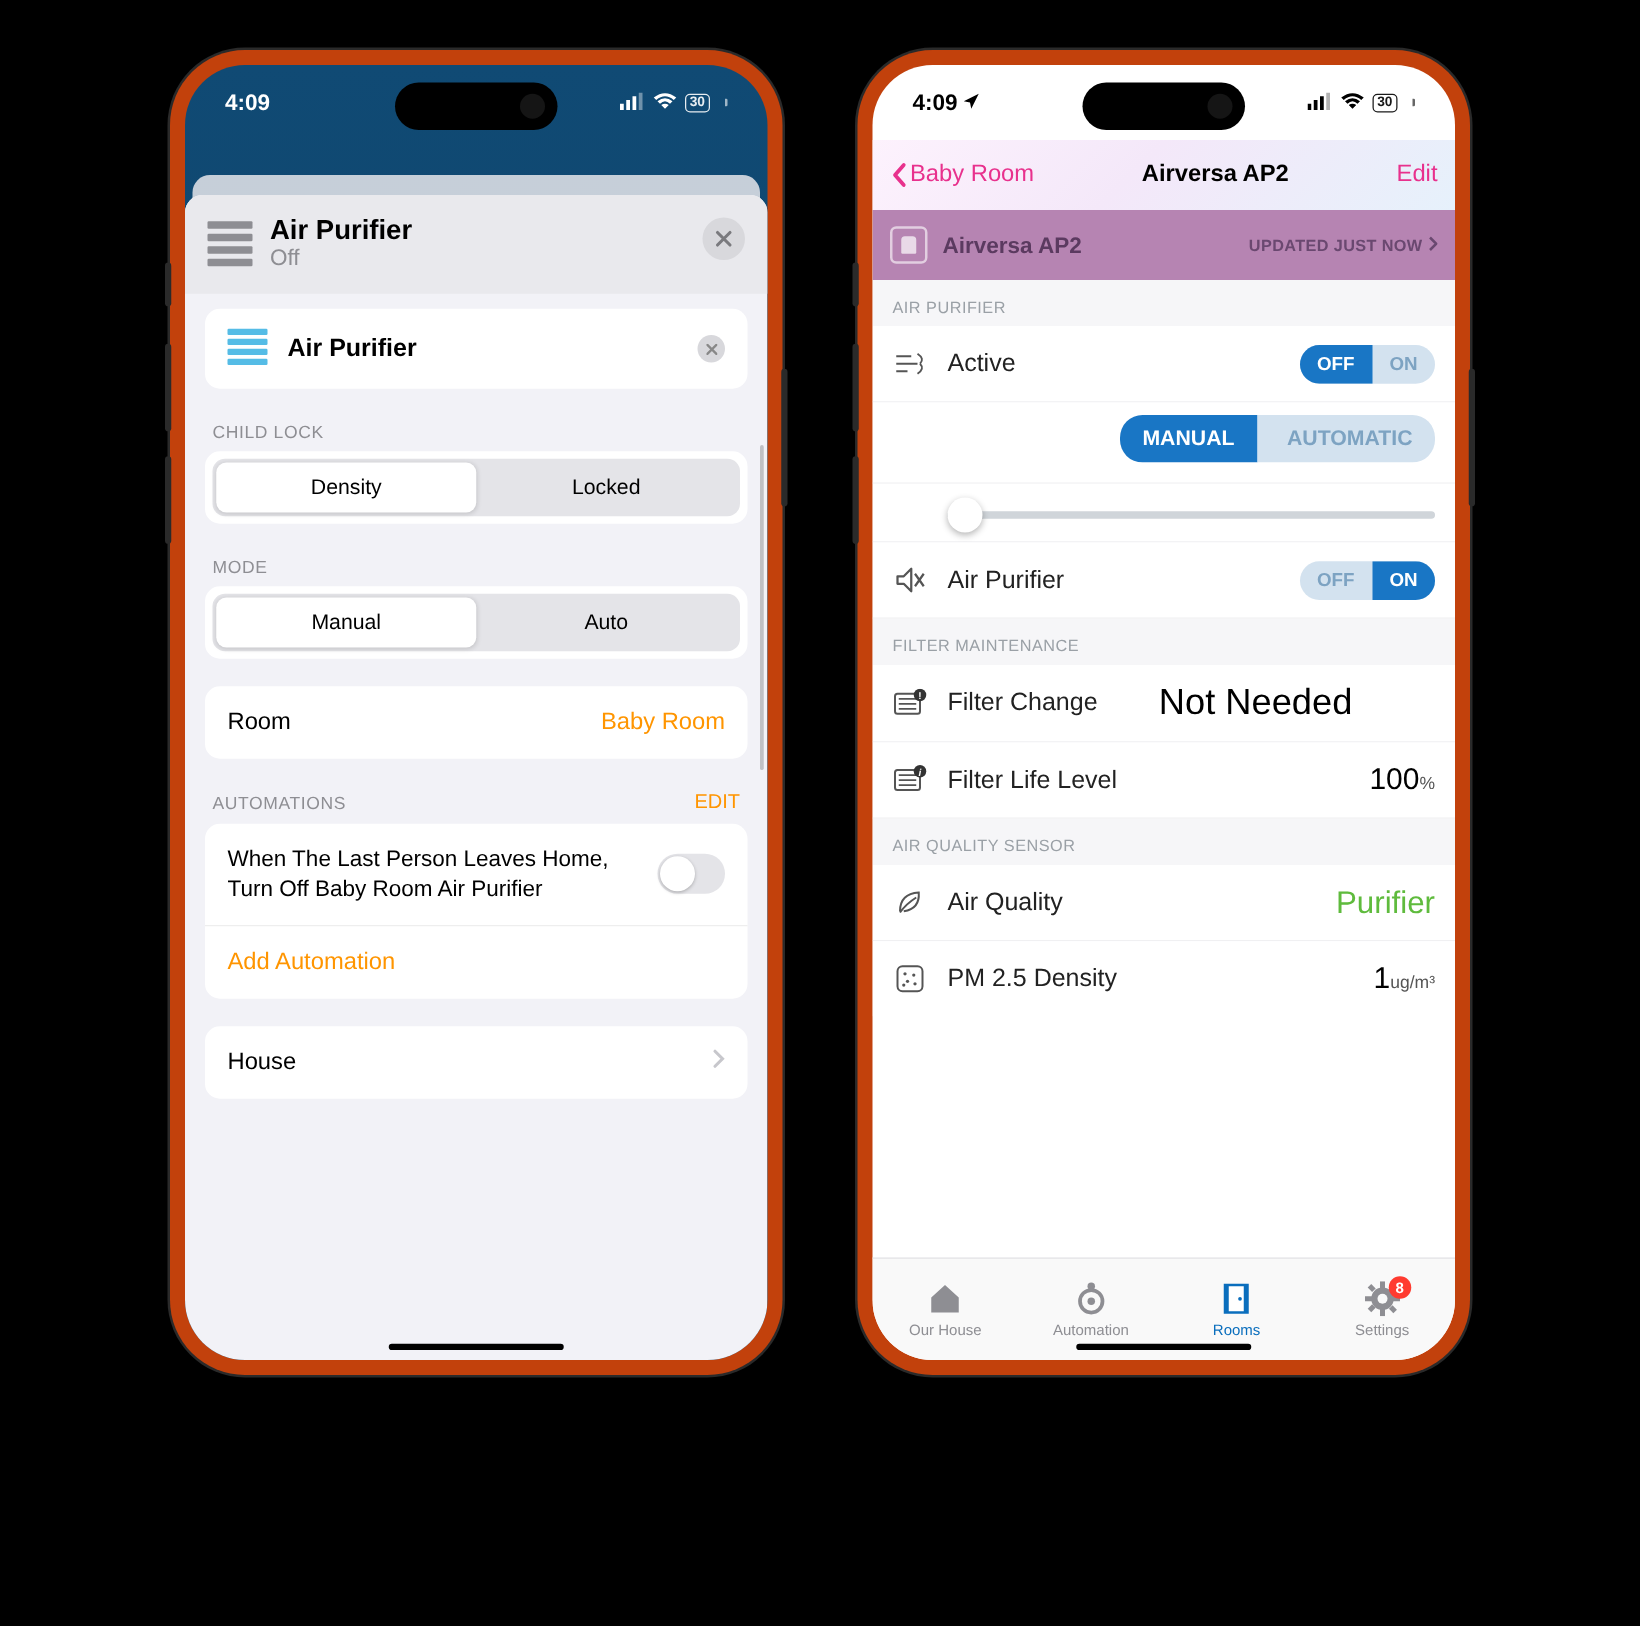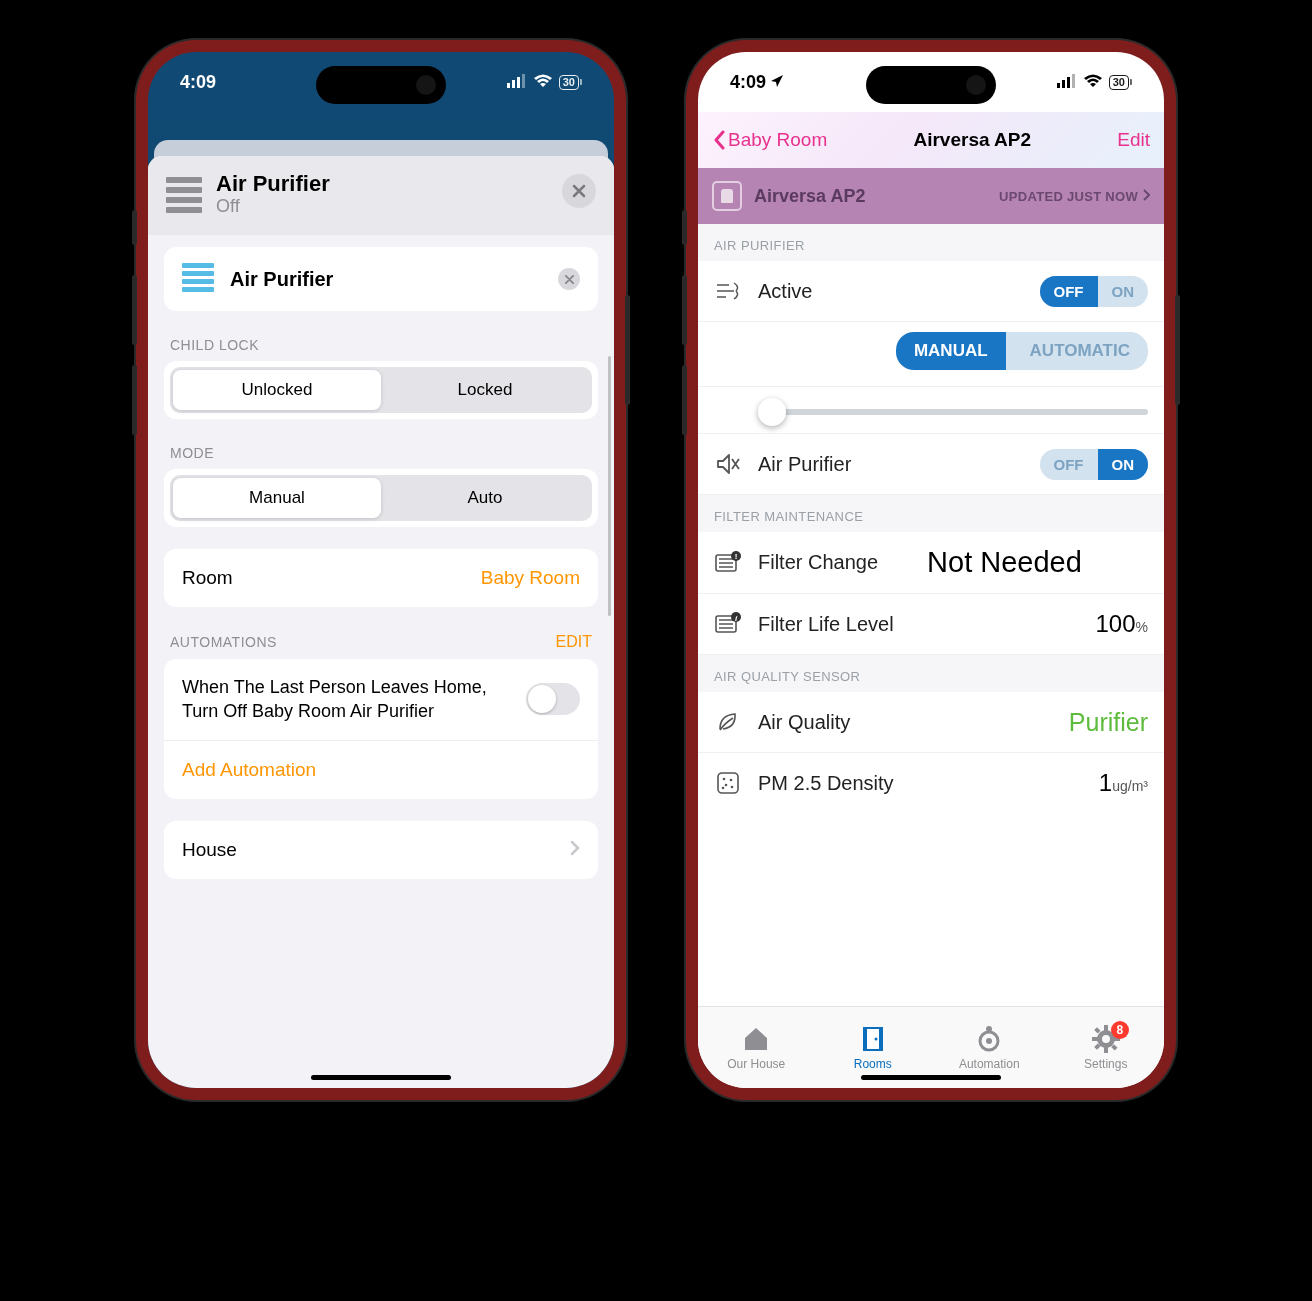--- a/index.html
+++ b/index.html
@@ -13,34 +13,34 @@
     --blue:#1976c5;
     --blue-accent:#0a6ebd;
     --green:#5fbb3d;
     --pink:#e8318d;
     --purple-bar:#b684b2;
     --seg-selected:#fff;
     --seg-bg:#e4e4e8;
   }
   *{box-sizing:border-box;font-family:-apple-system,BlinkMacSystemFont,"Helvetica Neue",Arial,sans-serif;}
   body{margin:0;background:var(--bg);display:flex;justify-content:center;align-items:flex-start;gap:60px;padding:40px;min-height:1301px;}
-  .phone{width:var(--phone-w);height:var(--phone-h);border-radius:60px;background:#7f1d1d;padding:12px;position:relative;box-shadow:0 0 0 2px #2a2a2a;}
+  .phone{width:var(--phone-w);height:var(--phone-h);border-radius:60px;background:#c2410c;padding:12px;position:relative;box-shadow:0 0 0 2px #2a2a2a;}
   .screen{width:100%;height:100%;border-radius:48px;background:var(--gray-bg);overflow:hidden;position:relative;display:flex;flex-direction:column;}
   .dynamic-island{position:absolute;top:14px;left:50%;transform:translateX(-50%);width:130px;height:38px;background:#000;border-radius:20px;z-index:100;}
   .dynamic-island::after{content:"";position:absolute;right:10px;top:9px;width:20px;height:20px;border-radius:50%;background:#151515;}
   .side-btn{position:absolute;background:#2a2a2a;border-radius:3px;}
   .sb-left-1{left:-4px;top:170px;width:5px;height:35px;}
   .sb-left-2{left:-4px;top:235px;width:5px;height:70px;}
   .sb-left-3{left:-4px;top:325px;width:5px;height:70px;}
   .sb-right{right:-4px;top:255px;width:5px;height:110px;}
 
   
   .status-bar{height:60px;display:flex;align-items:center;justify-content:space-between;padding:0 32px;font-weight:600;font-size:18px;z-index:10;position:relative;}
   .status-right{display:flex;align-items:center;gap:6px;}
-  .battery{display:flex;align-items:center;gap:1px;font-size:13px;font-weight:700;}
+  .battery{display:flex;align-items:center;gap:12px;font-size:13px;font-weight:700;}
   .battery-pill{border:1.5px solid currentColor;border-radius:4px;padding:0 3px;font-size:11px;line-height:13px;opacity:0.9;position:relative;}
   .battery-cap{width:2px;height:6px;background:currentColor;border-radius:0 1px 1px 0;opacity:0.6;}
 
   
   .screen.left{background:linear-gradient(180deg,#104a74 0%, #0d3d5f 100%);}
   .status-bar.left{color:#fff;}
   .sheet-stack{position:absolute;top:88px;left:6px;right:6px;height:24px;background:rgba(230,230,235,0.85);border-radius:14px 14px 0 0;}
   .sheet{position:absolute;top:104px;left:0;right:0;bottom:0;background:var(--gray-bg);border-radius:14px 14px 0 0;display:flex;flex-direction:column;}
   .sheet-header{display:flex;align-items:center;gap:14px;padding:16px 18px 18px 18px;background:#e9e9ed;border-radius:14px 14px 0 0;position:relative;}
   .dev-icon{width:36px;height:36px;display:flex;flex-direction:column;justify-content:space-between;}
@@ -180,21 +180,21 @@
           <div class="clear-btn">
             <svg viewBox="0 0 10 10">
                 <path d="M1 1 L9 9 M9 1 L1 9" stroke="#888" stroke-width="2" stroke-linecap="round"></path>
               </svg>
           </div>
         </div>
 
         <div class="section-label">CHILD LOCK</div>
         <div class="seg-card">
           <div class="seg">
-            <div class="seg-opt active">Unlocked</div>
+            <div class="seg-opt active">Density</div>
             <div class="seg-opt">Locked</div>
           </div>
         </div>
 
         <div class="section-label">MODE</div>
         <div class="seg-card">
           <div class="seg">
             <div class="seg-opt active">Manual</div>
             <div class="seg-opt">Auto</div>
           </div>
@@ -402,39 +402,39 @@
 
     <div class="tabbar">
       <div class="tab">
         <div class="tab-icon">
           <svg width="30" height="26" viewBox="0 0 30 26">
               <path d="M4 12 L15 2 L26 12 V24 H4 Z M12 24 V16 H18 V24" fill="#8e8e93"></path>
             </svg>
         </div>
         <span>Our House</span>
       </div>
+      <div class="tab">
+        <div class="tab-icon">
+          <svg width="30" height="28" viewBox="0 0 30 28">
+              <circle cx="15" cy="16" r="9" fill="none" stroke="#8e8e93" stroke-width="3"></circle>
+              <circle cx="15" cy="16" r="3" fill="#8e8e93"></circle>
+              <circle cx="15" cy="4" r="3" fill="#8e8e93"></circle>
+            </svg>
+        </div>
+        <span>Automation</span>
+      </div>
       <div class="tab active">
         <div class="tab-icon">
           <svg width="28" height="28" viewBox="0 0 28 28">
               <rect x="4" y="2" width="20" height="24" fill="#0a6ebd"></rect>
               <rect x="8" y="4" width="12" height="20" fill="#fff"></rect>
               <circle cx="17" cy="14" r="1.5" fill="#0a6ebd"></circle>
             </svg>
         </div>
         <span>Rooms</span>
-      </div>
-      <div class="tab">
-        <div class="tab-icon">
-          <svg width="30" height="28" viewBox="0 0 30 28">
-              <circle cx="15" cy="16" r="9" fill="none" stroke="#8e8e93" stroke-width="3"></circle>
-              <circle cx="15" cy="16" r="3" fill="#8e8e93"></circle>
-              <circle cx="15" cy="4" r="3" fill="#8e8e93"></circle>
-            </svg>
-        </div>
-        <span>Automation</span>
       </div>
       <div class="tab">
         <div class="tab-icon">
           <svg width="28" height="28" viewBox="0 0 28 28">
               <circle cx="14" cy="14" r="9" fill="#8e8e93"></circle>
               <circle cx="14" cy="14" r="4" fill="#f9f9f9"></circle>
               <g fill="#8e8e93">
                 <rect x="12" y="0" width="4" height="6"></rect>
                 <rect x="12" y="22" width="4" height="6"></rect>
                 <rect x="0" y="12" width="6" height="4"></rect>

